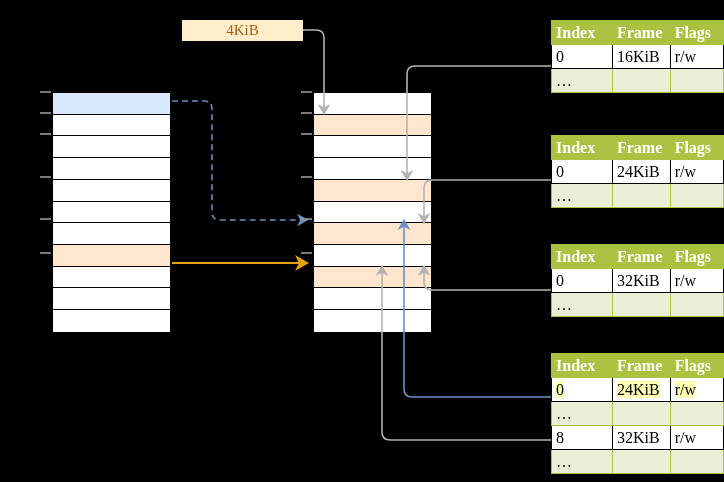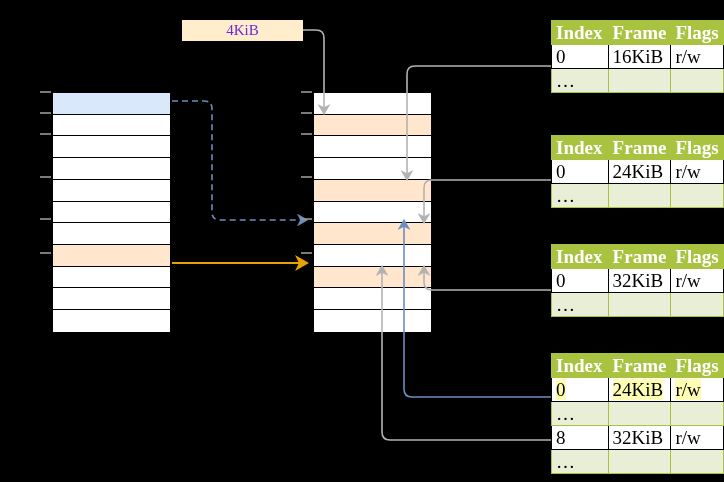--- a/index.html
+++ b/index.html
@@ -9,28 +9,28 @@
 
   
   .memtable{position:absolute;border:2px solid #000;background:#fff;box-sizing:border-box;}
   .memrow{box-sizing:border-box;border-bottom:1px solid #000;background:#fff;}
   .memrow:last-child{border-bottom:none;}
   .memrow.blue{background:#dae8fc;}
   .memrow.peach{background:#ffe6cc;}
 
   
   .labelbox{position:absolute;box-sizing:border-box;background:#ffedcc;
-            border:1px solid #ffedcc;color:#6d28d9;font-size:15px;
+            border:1px solid #ffedcc;color:#a16207;font-size:15px;
             display:flex;align-items:center;justify-content:center;}
 
   
   .ptable{position:absolute;border-collapse:collapse;border:1px solid #000;
           table-layout:fixed;background:#fff;}
   .ptable td,.ptable th{border:1px solid #000;padding:0 4px;
-          font-size:19px;height:23px;line-height:23px;font-weight:normal;
+          font-size:16px;height:23px;line-height:23px;font-weight:normal;
           white-space:nowrap;overflow:hidden;vertical-align:middle;}
   .ptable th{background:#a9c23f;color:#fff;font-weight:bold;text-align:left;
           border-color:#a9c23f;}
   .ptable tr.alt td{background:#e9eed7;border-color:#a9c23f;}
   .ptable td.hl span{background:#ffffb3;}
   .colA{width:62px;}
   .colB{width:58px;}
   .colC{width:54px;}
 
   

